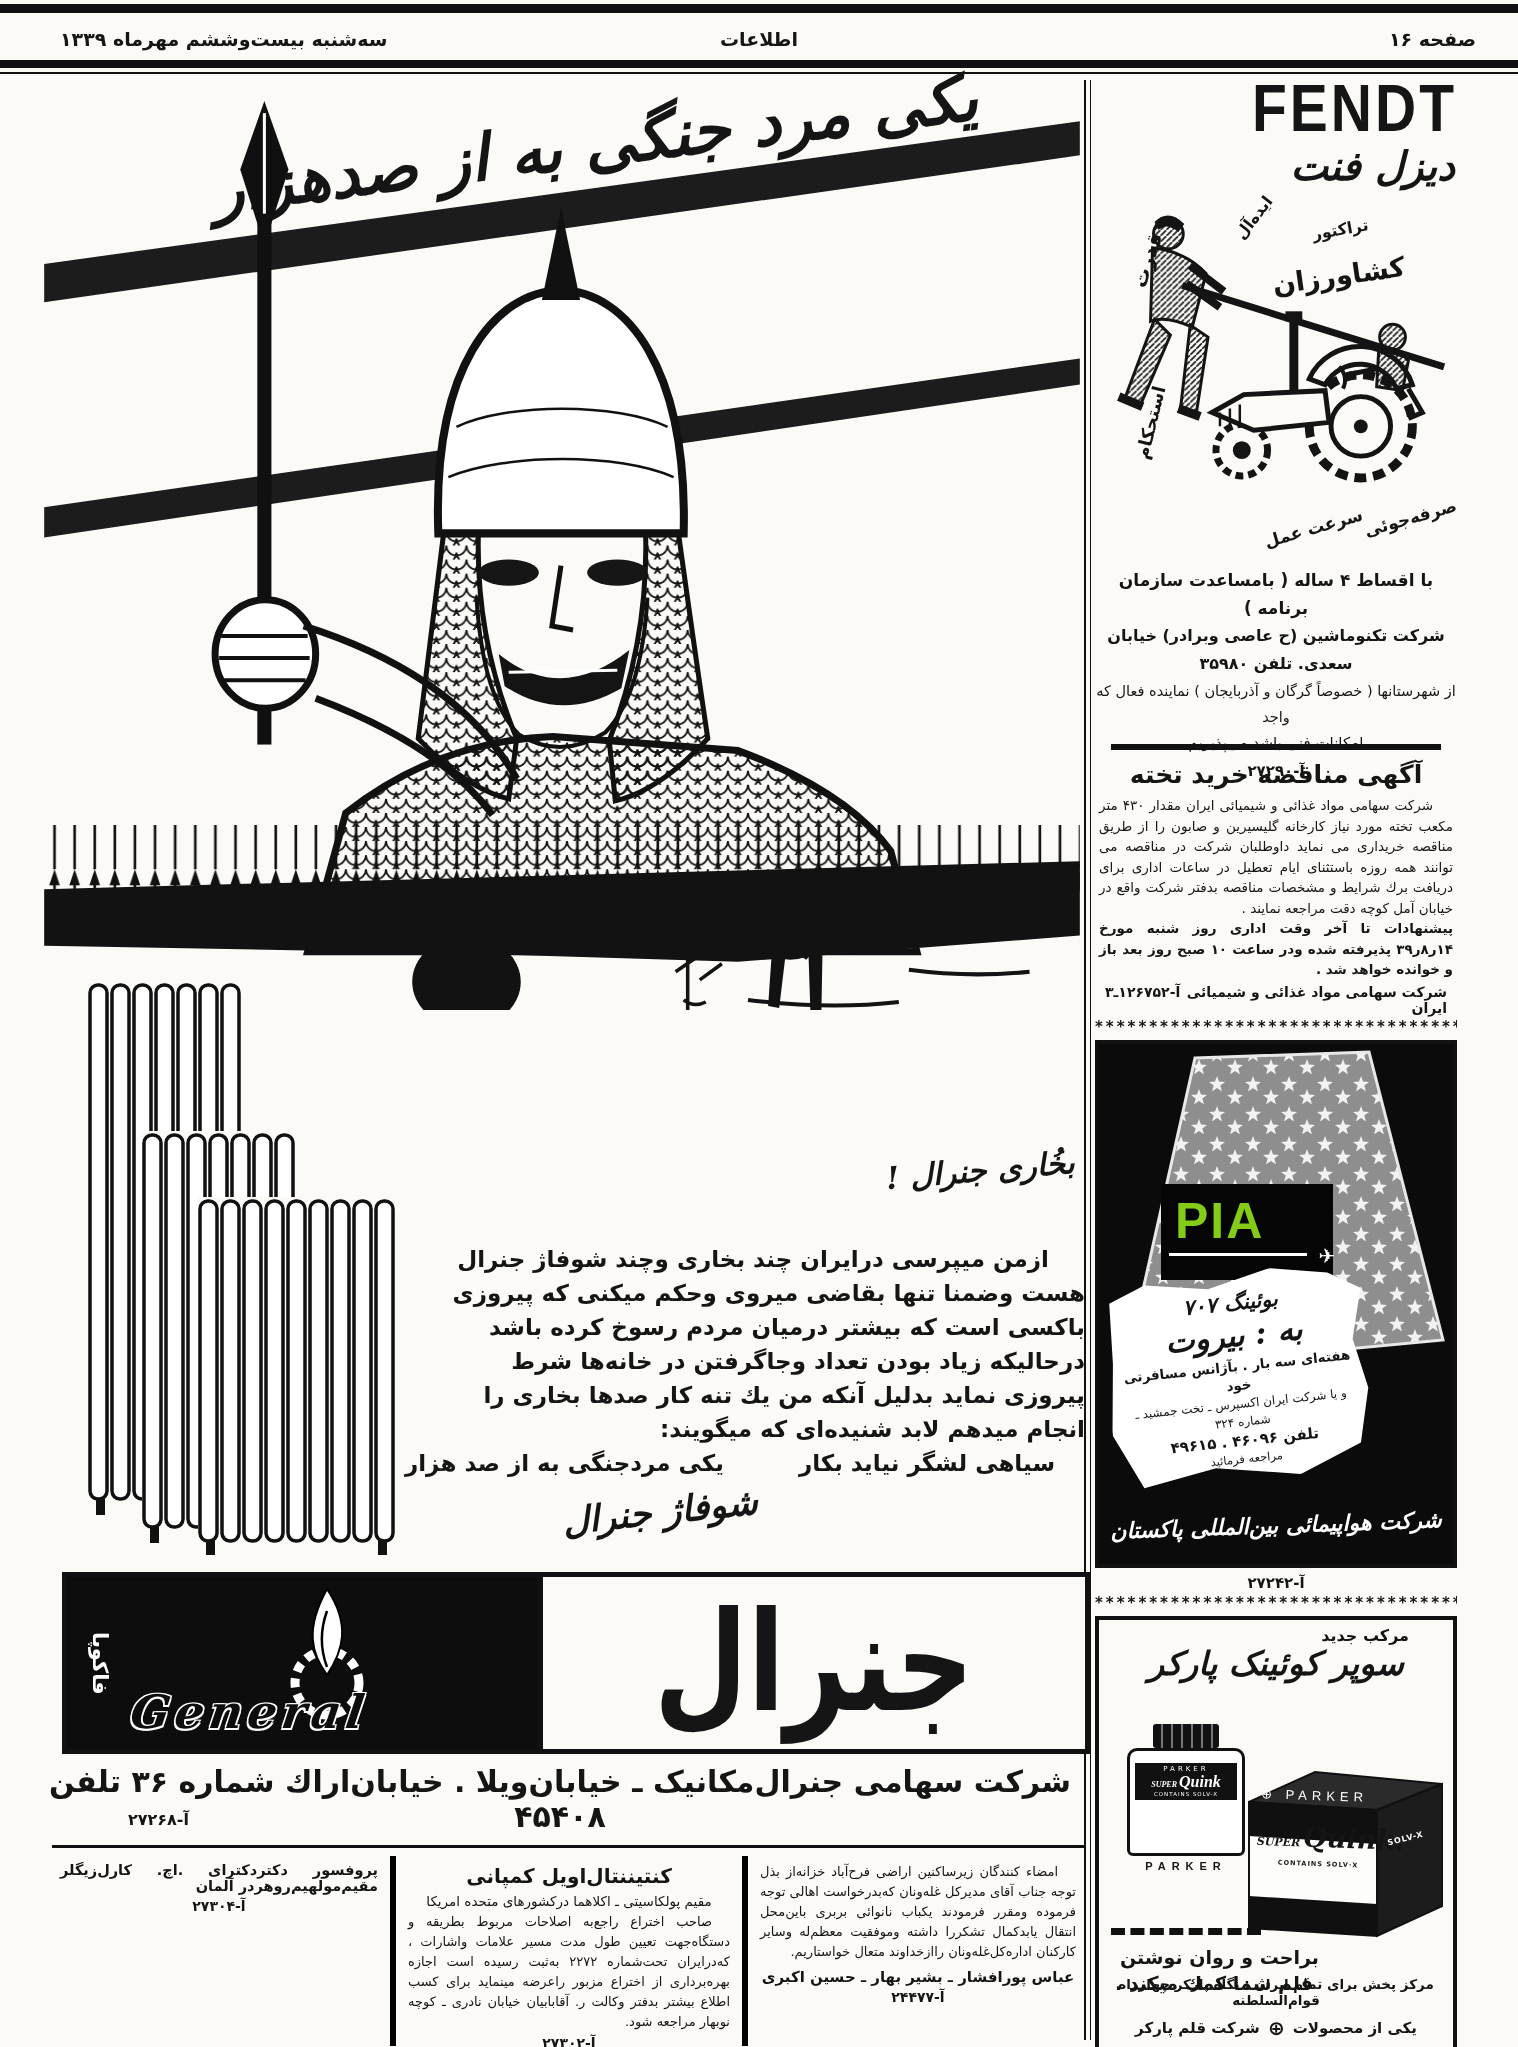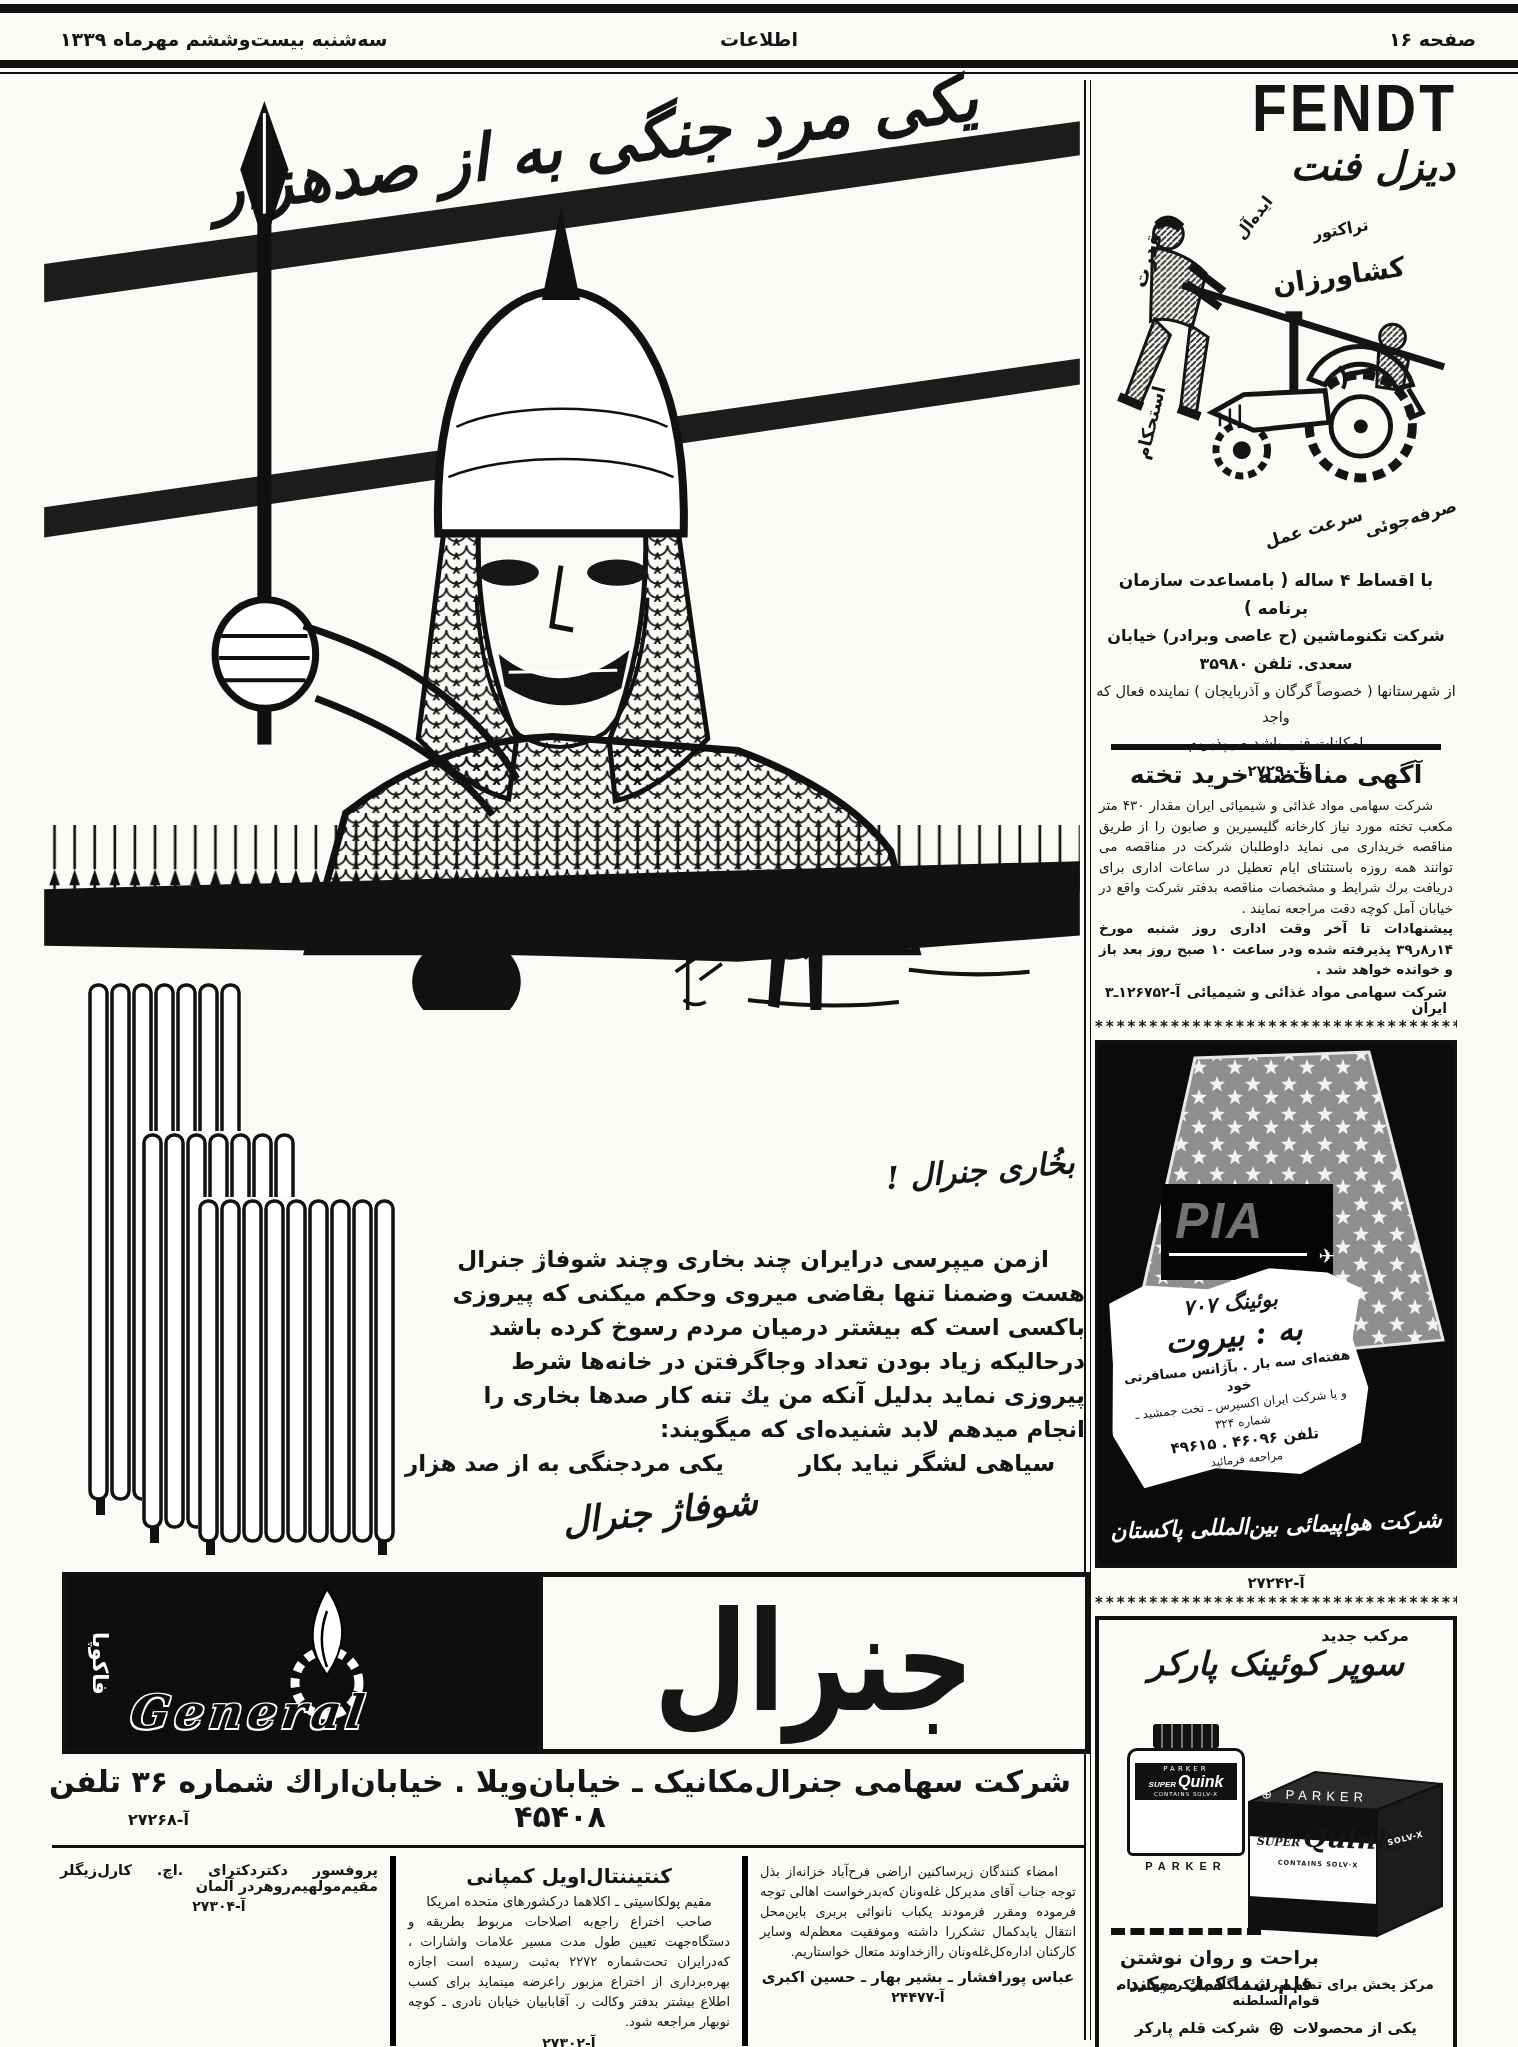--- a/index.html
+++ b/index.html
@@ -92,21 +92,21 @@
   .tender-title{font-weight:bold;font-size:25px;text-align:center;margin:2px 0 6px;}
   .tender-body{font-size:13.5px;line-height:20.5px;text-align:justify;text-indent:20px;}
   .tender-body2{font-size:13.5px;line-height:20.5px;text-align:justify;font-weight:bold;}
   .tender-foot{display:flex;direction:rtl;justify-content:space-between;font-weight:bold;
           font-size:14px;margin-top:4px;padding:0 6px;}
   .stars{text-align:center;font-weight:bold;font-size:15px;letter-spacing:3px;white-space:nowrap;
           overflow:hidden;height:20px;margin:2px 0;}
 
   .pia-box{position:relative;height:520px;border:4px solid #111;background:#0b0b0b;margin-top:2px;}
   .pia-badge{position:absolute;left:62px;top:140px;width:172px;height:96px;background:#050505;}
-  .pia-logo{position:absolute;left:14px;top:8px;color:#737373;font-style:italic;font-weight:900;
+  .pia-logo{position:absolute;left:14px;top:8px;color:#84cc16;font-weight:900;
           font-size:50px;letter-spacing:2px;font-family:"Liberation Sans",sans-serif;}
   .pia-line{position:absolute;left:8px;right:26px;bottom:24px;height:3px;background:#fff;}
   .pia-plane{position:absolute;right:-2px;bottom:12px;color:#fff;font-size:20px;}
   .pia-torn{position:absolute;left:8px;bottom:84px;width:262px;height:208px;background:#fff;
           transform:rotate(-6deg);padding:10px 8px 0 8px;box-sizing:border-box;text-align:center;
           clip-path:polygon(4% 9%,18% 2%,42% 7%,66% 0,88% 5%,100% 14%,95% 38%,99% 62%,94% 88%,70% 100%,38% 93%,10% 99%,0 72%,3% 38%);}
   .pia-aircraft{font-weight:bold;font-size:21px;margin-top:8px;}
   .pia-dest{font-size:31px;margin:2px 0 4px;}
   .pia-sched{font-weight:bold;font-size:13.5px;line-height:19px;}
   .pia-agent{font-size:12px;line-height:18px;}
@@ -117,21 +117,21 @@
 
   .parker-box{position:relative;height:428px;border:4px solid #111;background:#fbfaf6;margin-top:2px;}
   .pk-kicker{position:absolute;top:6px;right:44px;font-weight:bold;font-size:16px;}
   .pk-title{position:absolute;top:24px;left:8px;right:8px;text-align:center;font-size:33px;}
   .pk-bottle{position:absolute;left:28px;top:104px;width:118px;}
   .pk-cap{width:66px;height:24px;margin:0 auto;background:#111;border-radius:3px;
           background-image:repeating-linear-gradient(90deg,#111 0 8px,#777 8px 10px);}
   .pk-body{height:102px;border:3px solid #111;border-radius:10px 10px 6px 6px;background:#fff;position:relative;}
   .pk-label{position:absolute;left:5px;right:5px;top:12px;background:#111;color:#fff;text-align:center;padding:2px 0 3px;}
   .pk-label .b1{font-size:7px;letter-spacing:3px;}
-  .pk-label .b2{font-size:16px;font-style:italic;font-weight:bold;font-family:Liberation Sans, sans-serif;text-align:center;}
+  .pk-label .b2{font-size:16px;font-style:italic;font-weight:bold;font-family:Liberation Serif, serif;text-align:center;}
   .pk-label .b2 .sup{font-size:8px;font-style:italic;margin-right:2px;}
   .pk-label .b3{font-size:5.5px;letter-spacing:1px;}
   .pk-parker{margin-top:4px;text-align:center;font-size:11px;letter-spacing:6px;font-weight:bold;
           font-family:"Liberation Sans",sans-serif;}
   .pk-dash{position:absolute;left:12px;top:308px;width:150px;border-top:7px dashed #111;}
   .pk-line1{position:absolute;left:10px;top:326px;width:210px;font-weight:bold;font-size:19px;}
   .pk-line2{position:absolute;left:10px;top:352px;width:210px;text-align:center;font-weight:bold;font-size:19px;}
   .pk-line3{position:absolute;left:6px;right:6px;bottom:40px;text-align:center;font-weight:bold;font-size:13.5px;}
   .pk-line4{position:absolute;left:6px;right:6px;bottom:10px;display:flex;direction:rtl;
           justify-content:center;gap:8px;align-items:center;font-weight:bold;font-size:15px;}

